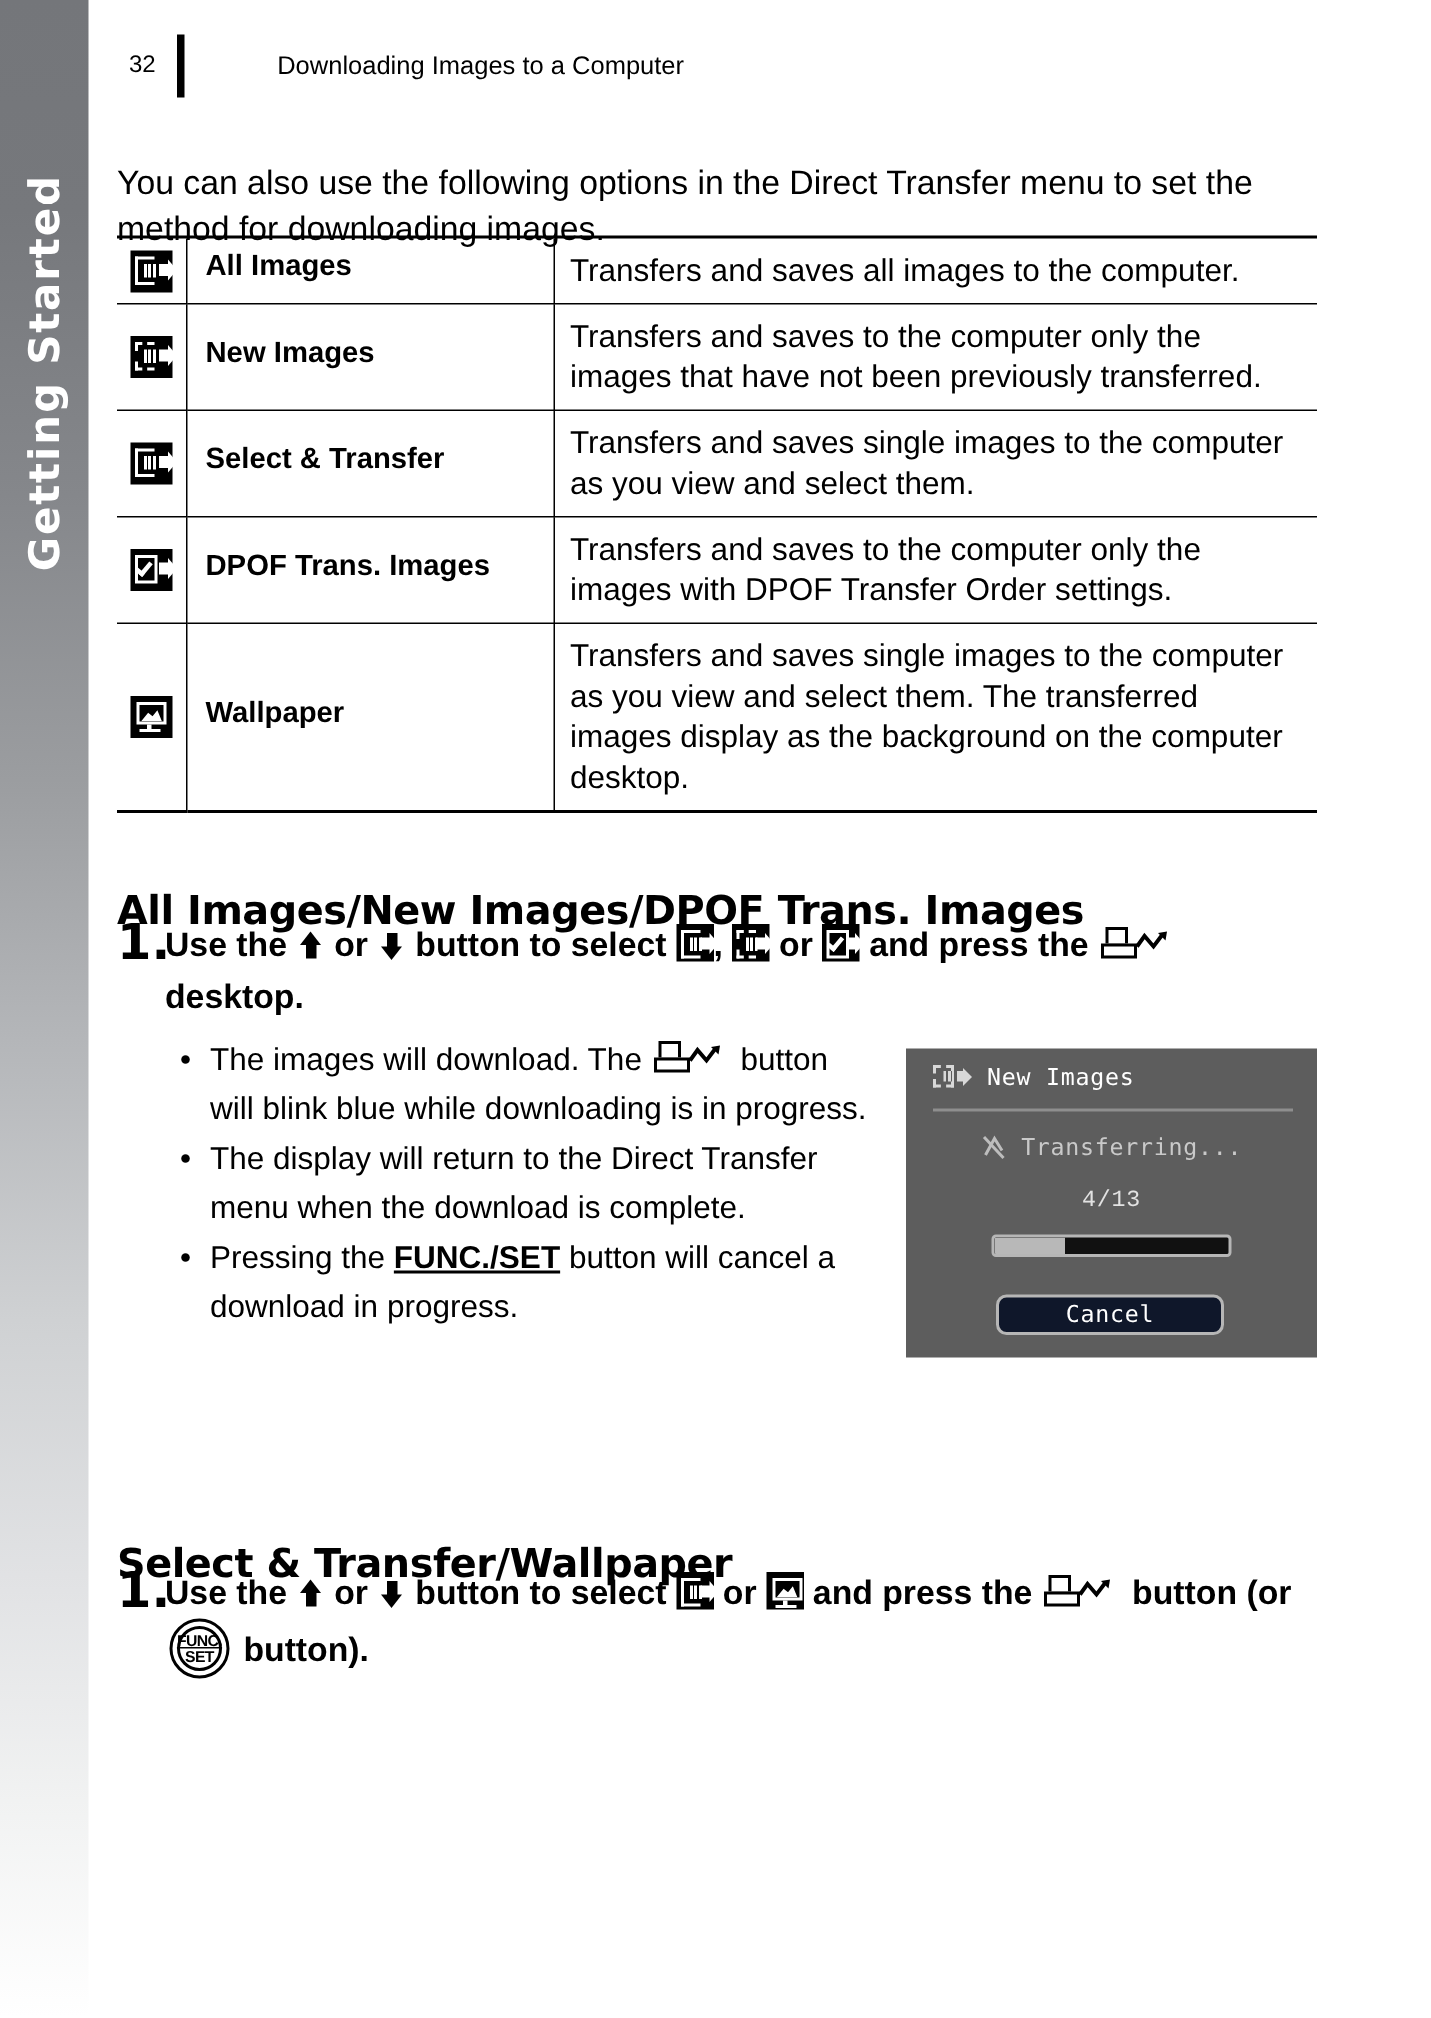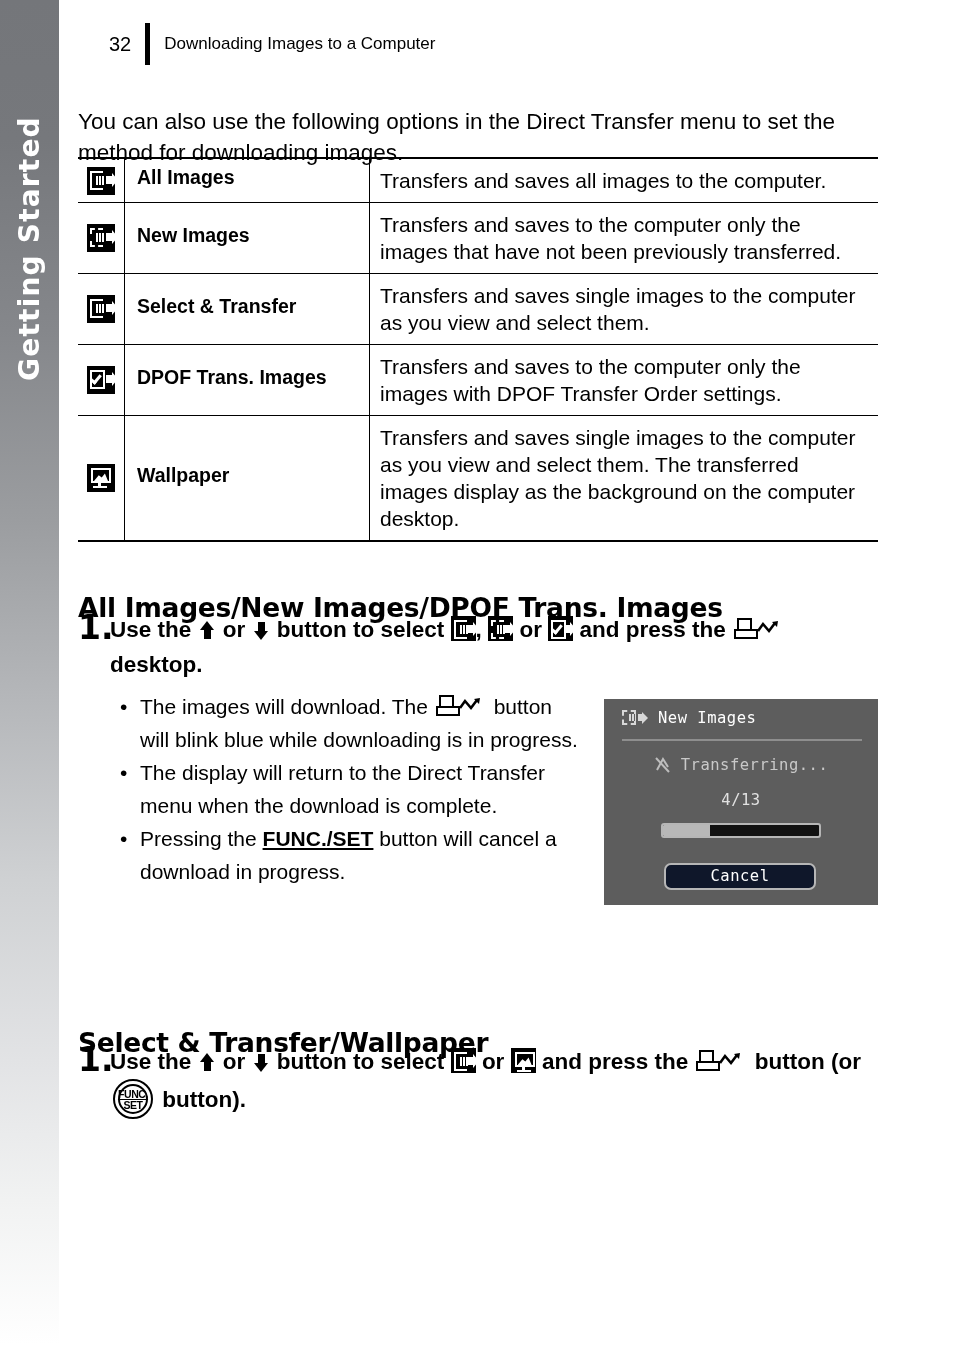--- a/index.html
+++ b/index.html
@@ -52,35 +52,35 @@
   
   #page-header {
     position: absolute;
     left: 86px;
     top: 22px;
     display: flex;
     align-items: center;
     height: 44px;
   }
   #page-number {
-    font-size: 20px;
+    font-size: 16px;
     color: #000;
     line-height: 1;
     padding-right: 14px;
-    margin-left: 23px;
   }
   #header-rule {
     width: 5px;
     height: 42px;
     background: #000;
     margin-right: 14px;
   }
   #header-title {
     font-size: 17px;
     color: #000;
+    margin-left: 48px;
   }
 
   
   #intro {
     position: absolute;
     left: 78px;
     top: 83px;
     width: 800px;
     font-size: 22.5px;
     line-height: 31px;
@@ -428,20 +428,21 @@
     letter-spacing: 0.5px;
     color: #c9c9c9;
   }
   #lcd-count {
     position: absolute;
     left: 0; right: 0; top: 92px;
     text-align: center;
     font-size: 15.5px;
     letter-spacing: 0.5px;
     color: #e2e2e2;
+    font-family: Liberation Mono, monospace;
   }
   #lcd-progress {
     position: absolute;
     left: 57px; top: 124px;
     width: 160px; height: 15px;
     background: #111111;
     border: 2px solid #b6b6b6;
     border-radius: 3px;
     box-sizing: border-box;
     overflow: hidden;

